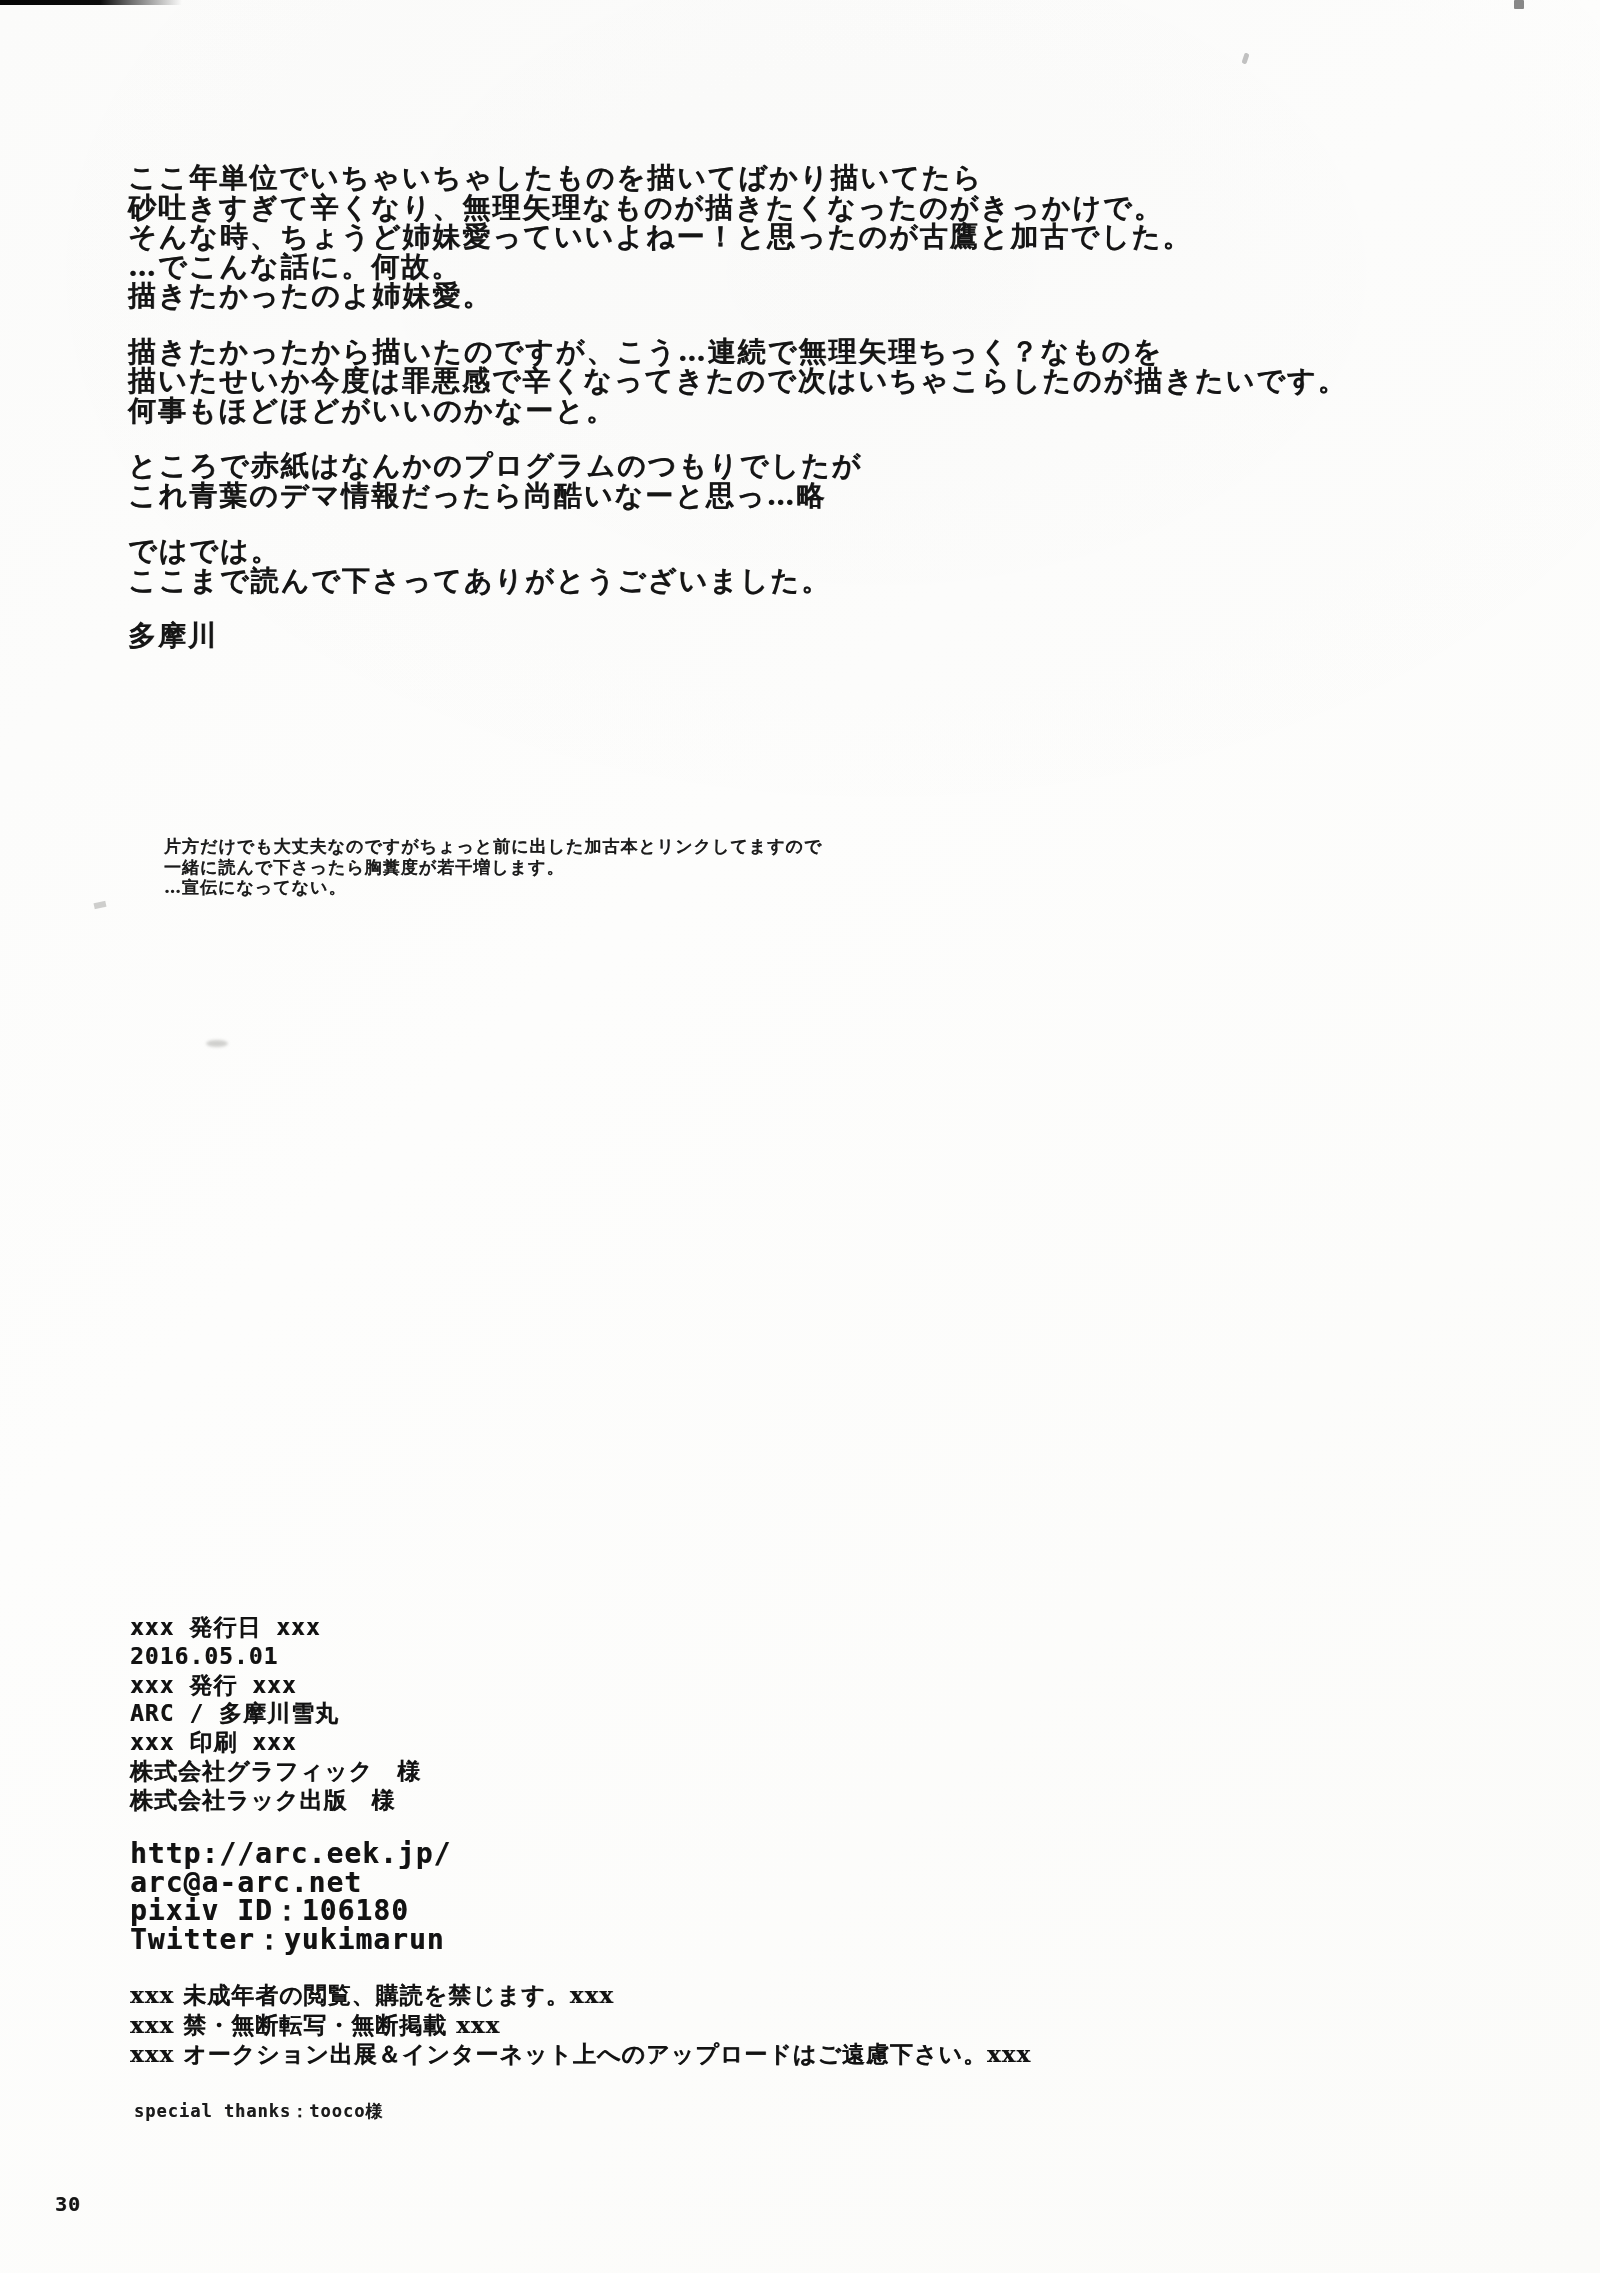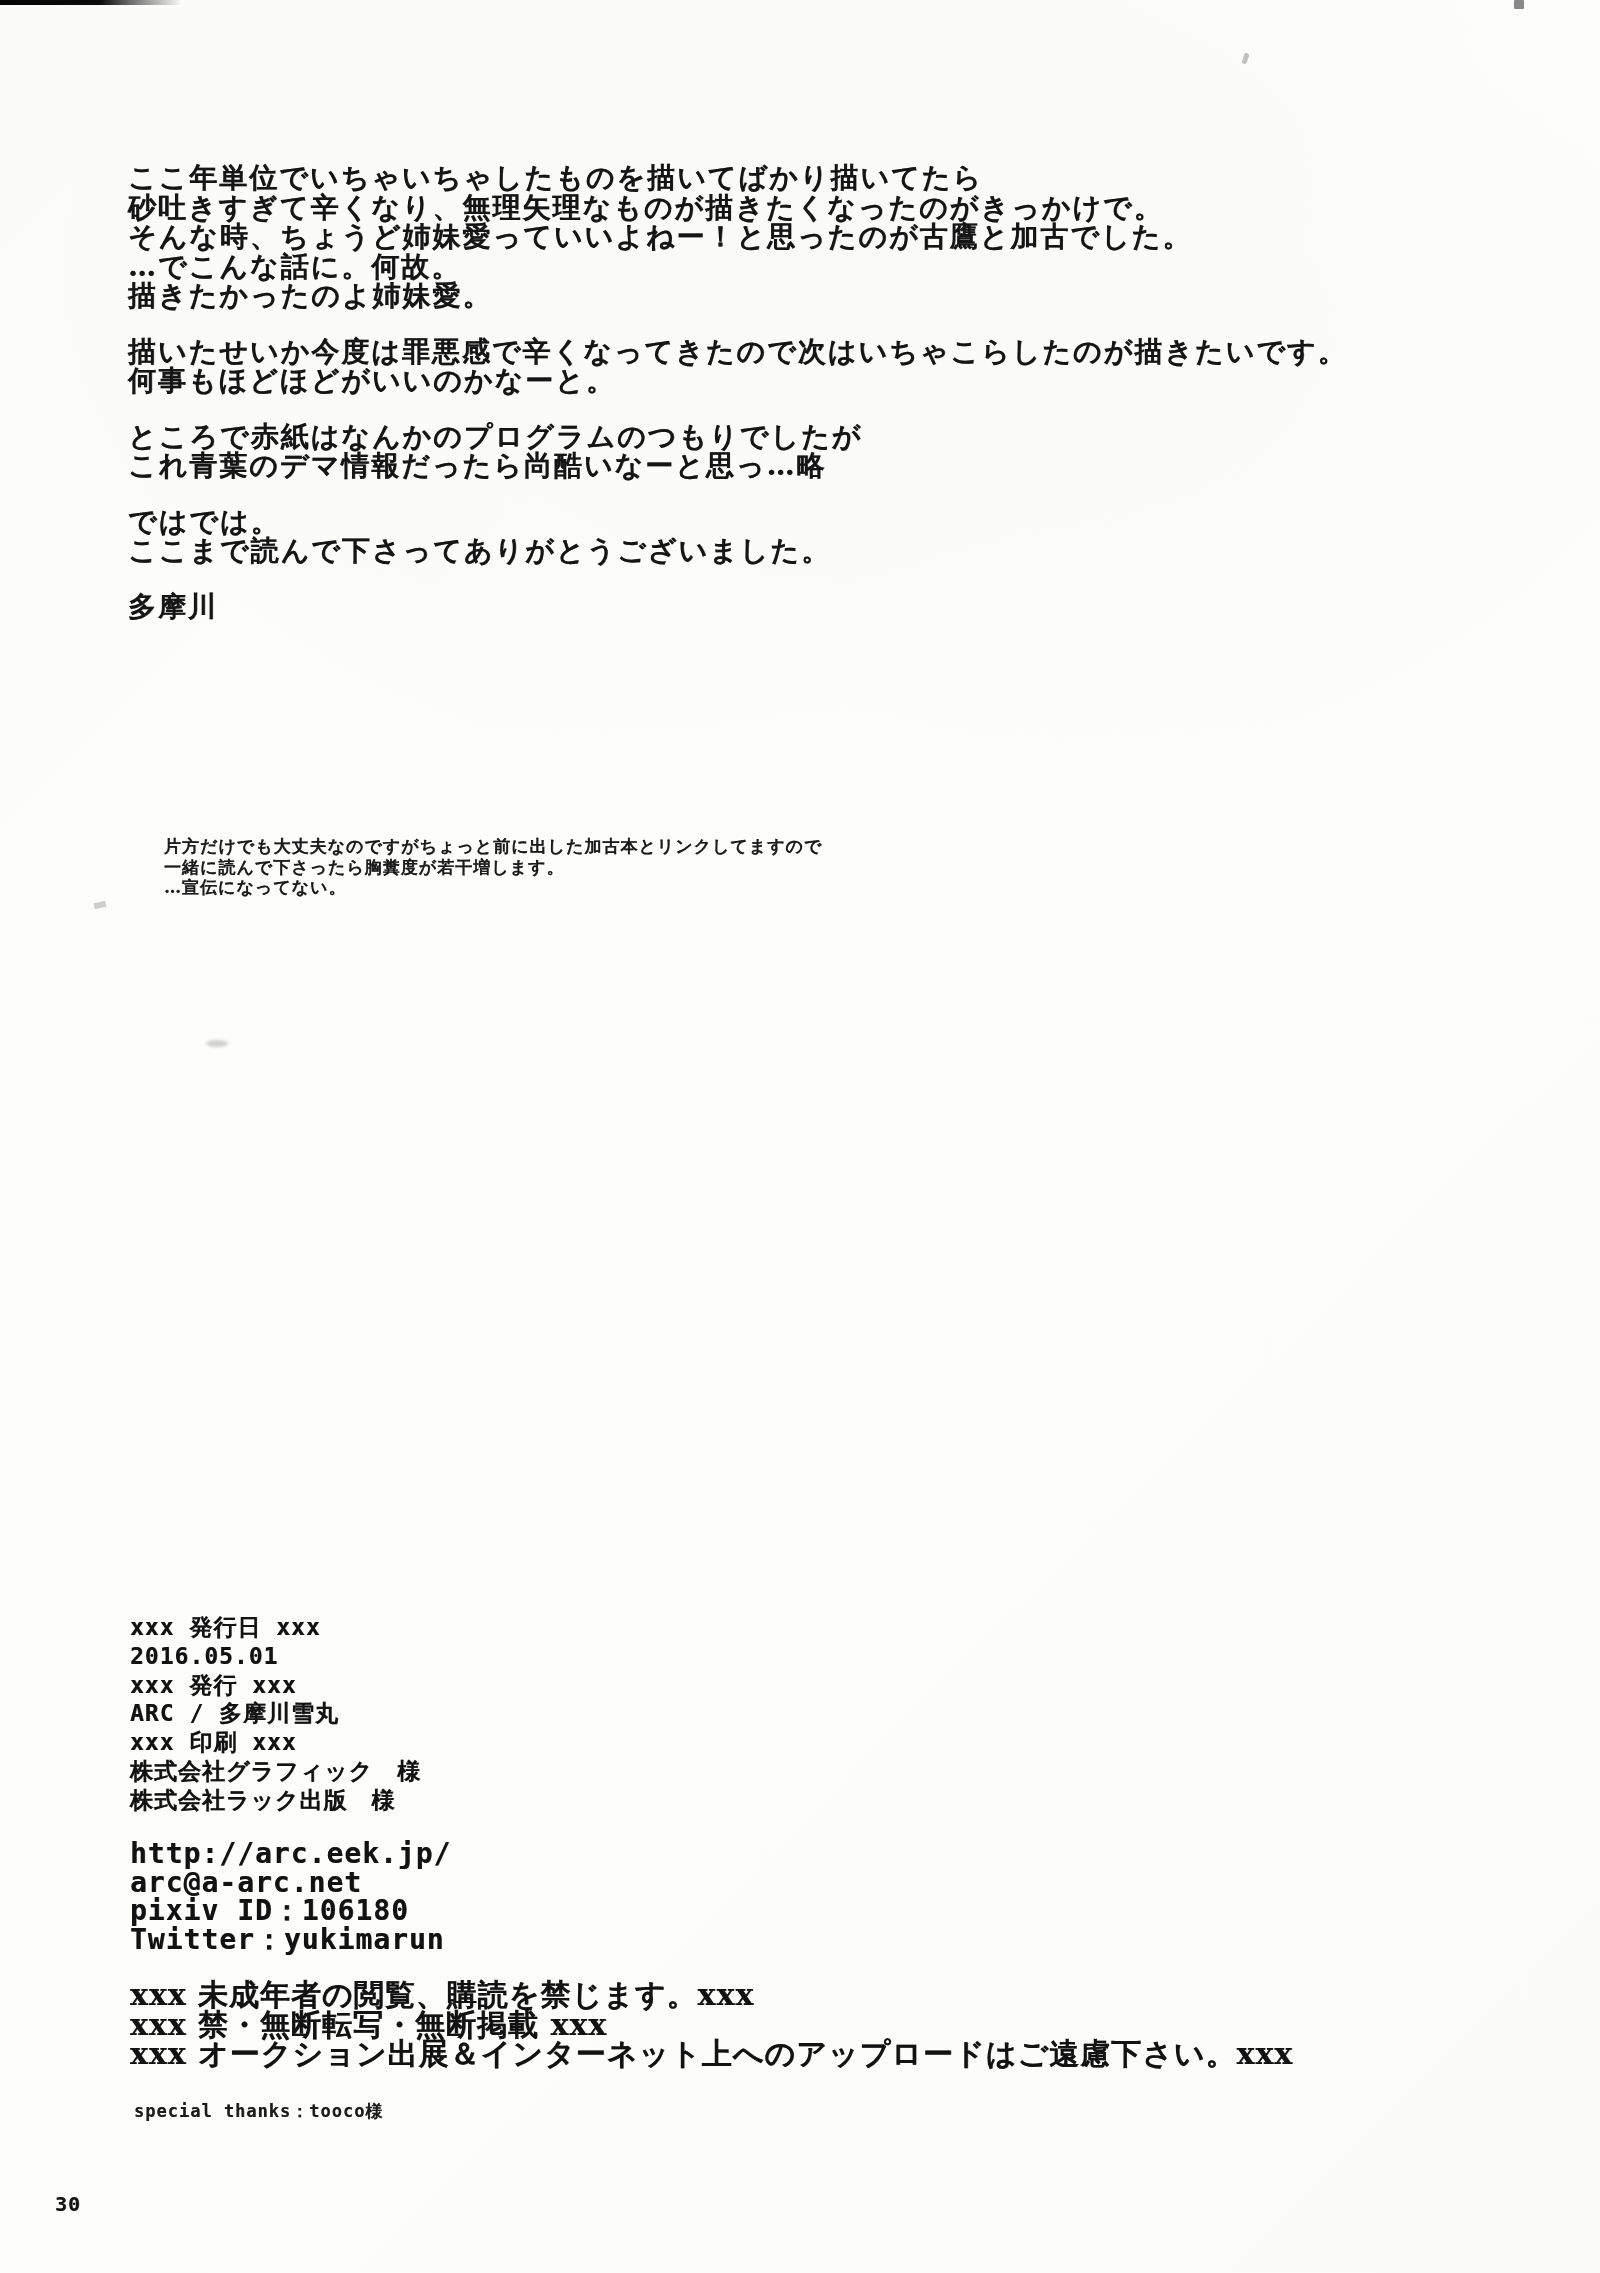--- a/index.html
+++ b/index.html
@@ -68,21 +68,21 @@
   }
   .contact{
     position:absolute;left:130px;top:1840px;
     font-size:28px;line-height:28.6px;font-weight:700;
     color:#121212;letter-spacing:1px;
     text-shadow:0.4px 0.4px 0.5px rgba(10,10,10,0.6);
     white-space:nowrap;
   }
   .notices{
     position:absolute;left:130px;top:1980px;
-    font-size:30px;line-height:29.5px;font-weight:700;
+    font-size:23px;line-height:29.5px;font-weight:700;
     color:#121212;letter-spacing:1px;
     text-shadow:0.4px 0.4px 0.5px rgba(10,10,10,0.6);
     white-space:nowrap;
   }
   .thanks{
     position:absolute;left:134px;top:2100px;
     font-size:17px;font-weight:700;color:#1b1b1b;letter-spacing:1px;
     text-shadow:0.3px 0.3px 0.3px rgba(10,10,10,0.5);
     white-space:nowrap;
   }
@@ -105,20 +105,21 @@
 
   <div class="afterword">
     <div class="para">
       <div>ここ年単位でいちゃいちゃしたものを描いてばかり描いてたら</div>
       <div>砂吐きすぎて辛くなり、無理矢理なものが描きたくなったのがきっかけで。</div>
       <div>そんな時、ちょうど姉妹愛っていいよねー！と思ったのが古鷹と加古でした。</div>
       <div>…でこんな話に。何故。</div>
       <div>描きたかったのよ姉妹愛。</div>
     </div>
     <div class="para">
+      <div>描きたかったから描いたのですが、こう…連続で無理矢理ちっく？なものを</div>
       <div>描いたせいか今度は罪悪感で辛くなってきたので次はいちゃこらしたのが描きたいです。</div>
       <div>何事もほどほどがいいのかなーと。</div>
     </div>
     <div class="para">
       <div>ところで赤紙はなんかのプログラムのつもりでしたが</div>
       <div>これ青葉のデマ情報だったら尚酷いなーと思っ…略</div>
     </div>
     <div class="para">
       <div>ではでは。</div>
       <div>ここまで読んで下さってありがとうございました。</div>

